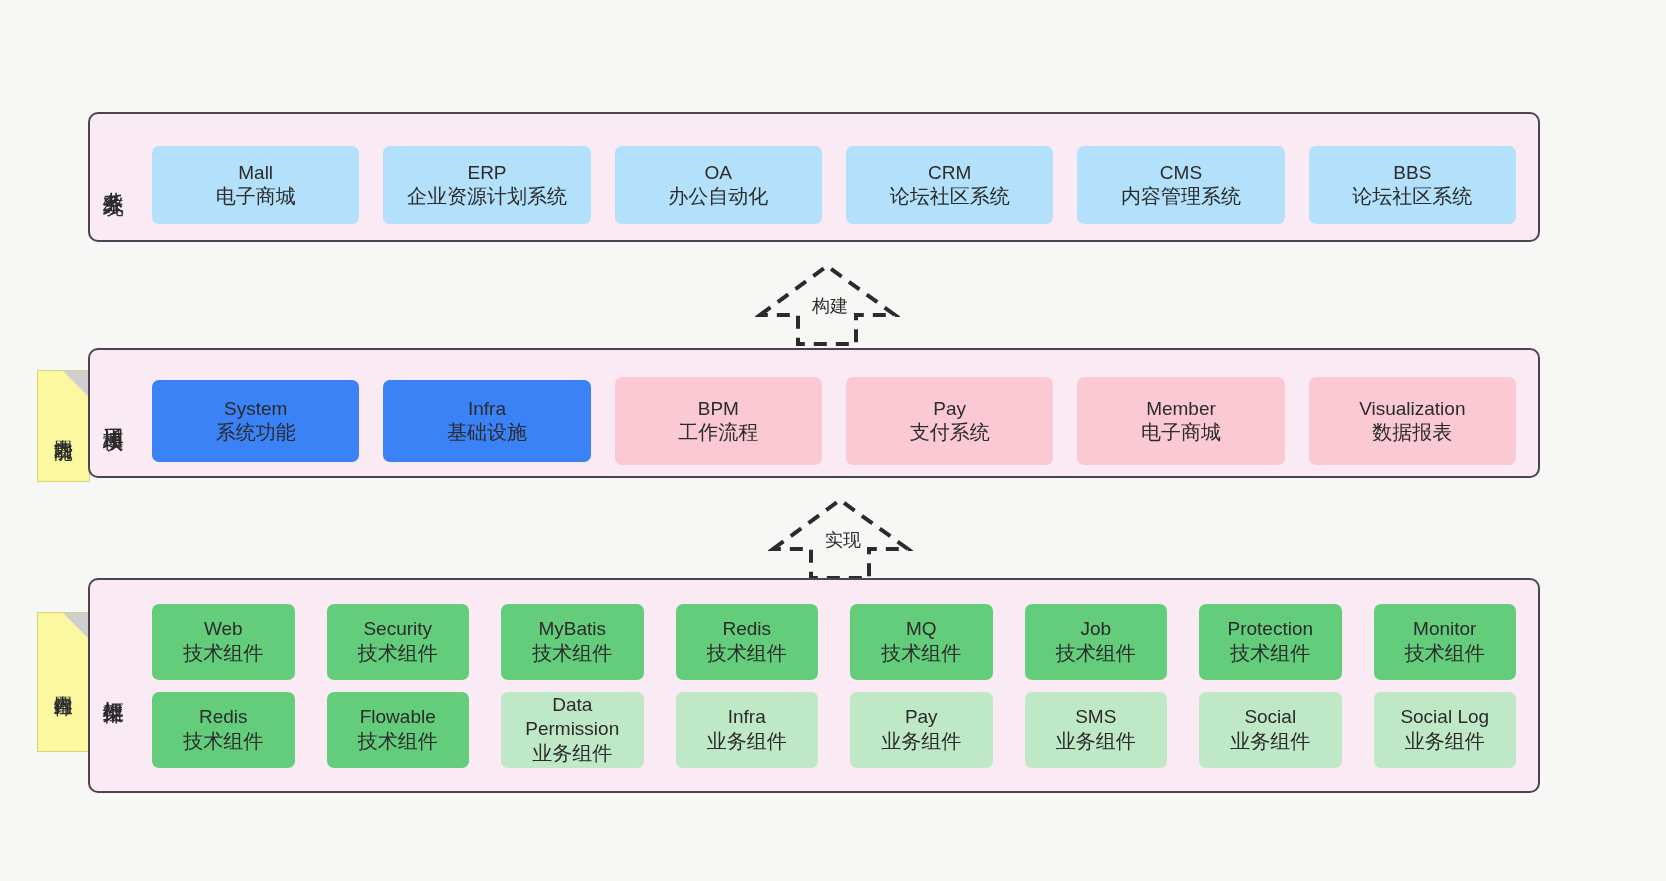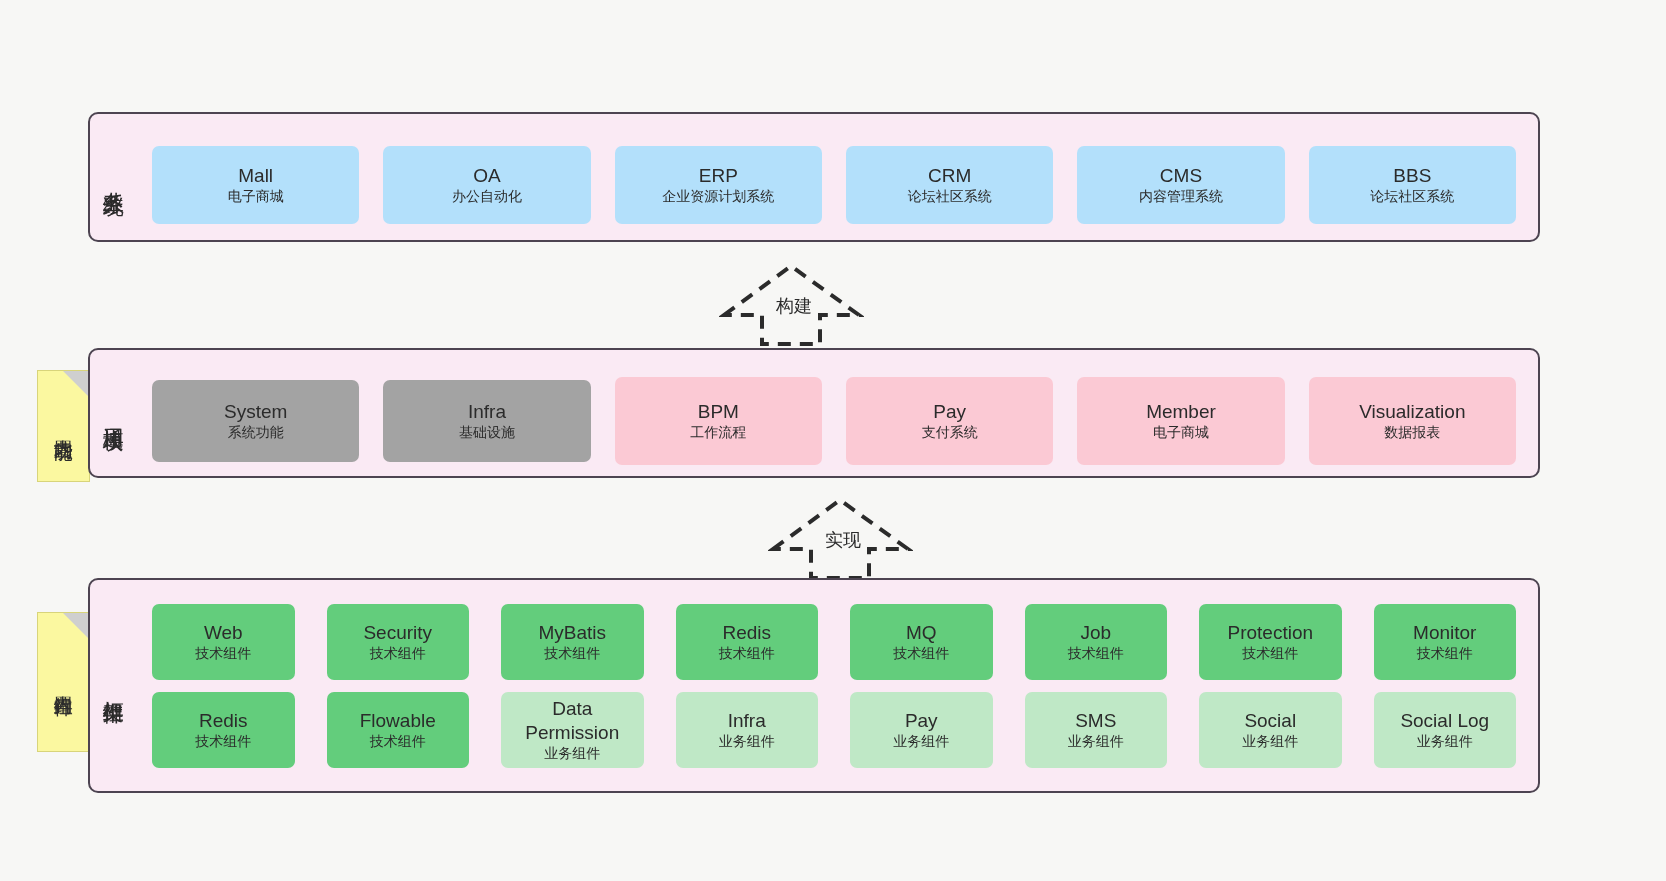--- a/index.html
+++ b/index.html
@@ -71,24 +71,24 @@
     display: flex;
     flex-direction: column;
     align-items: center;
     justify-content: center;
     text-align: center;
     color: #2b2b2b;
     line-height: 1.25;
     user-select: none;
   }
   .card .t1 { font-size: 19px; }
-  .card .t2 { font-size: 14px; }
+  .card .t2 { font-size: 20px; }
 
   .card.blue   { background: #b3e0fb; height: 78px; }
-  .card.red    { background: #a3a3a3; height: 82px; }
+  .card.red    { background: #3b82f6; height: 82px; }
   .card.pink   { background: #fbc9d4; height: 88px; }
   .card.green  { background: #63cd7c; height: 76px; }
   .card.lgreen { background: #bfe8c6; height: 76px; }
 
   
   .note {
     position: absolute;
     box-sizing: border-box;
     background: #fbf8a0;
     border: 1px solid #d8d47a;
@@ -134,43 +134,43 @@
 <div id="canvas">
 
   <div class="layer" id="layer-business" style="left:88px; top:112px; width:1452px; height:130px;">
     <div class="layer-title">业务系统</div>
     <div class="layer-body">
       <div class="card blue">
         <span class="t1">Mall</span>
         <span class="t2">电子商城</span>
       </div>
       <div class="card blue">
+        <span class="t1">ERP</span>
+        <span class="t2">企业资源计划系统</span>
+      </div>
+      <div class="card blue">
         <span class="t1">OA</span>
         <span class="t2">办公自动化</span>
       </div>
       <div class="card blue">
-        <span class="t1">ERP</span>
-        <span class="t2">企业资源计划系统</span>
-      </div>
-      <div class="card blue">
         <span class="t1">CRM</span>
         <span class="t2">论坛社区系统</span>
       </div>
       <div class="card blue">
         <span class="t1">CMS</span>
         <span class="t2">内容管理系统</span>
       </div>
       <div class="card blue">
         <span class="t1">BBS</span>
         <span class="t2">论坛社区系统</span>
       </div>
     </div>
   </div>
 
-  <div class="arrow-wrap" style="left:719px; top:258px;text-align:center;">
+  <div class="arrow-wrap" style="left:755px; top:258px;text-align:center;">
     <svg width="145" height="90" viewBox="0 0 145 90">
       <path d="M 5 57 L 72 8 L 140 57 L 101 57 L 101 86 L 43 86 L 43 57 Z" fill="none" stroke="#2b2b2b" stroke-width="4" stroke-dasharray="13,9" stroke-linejoin="miter"></path>
     </svg>
     <span class="arrow-label" style="left:55px; top:36px;">构建</span>
   </div>
 
   <div class="note" style="left:37px; top:370px; width:53px; height:112px;">
     <span class="fold"></span>
     <span>内置功能</span>
   </div>

